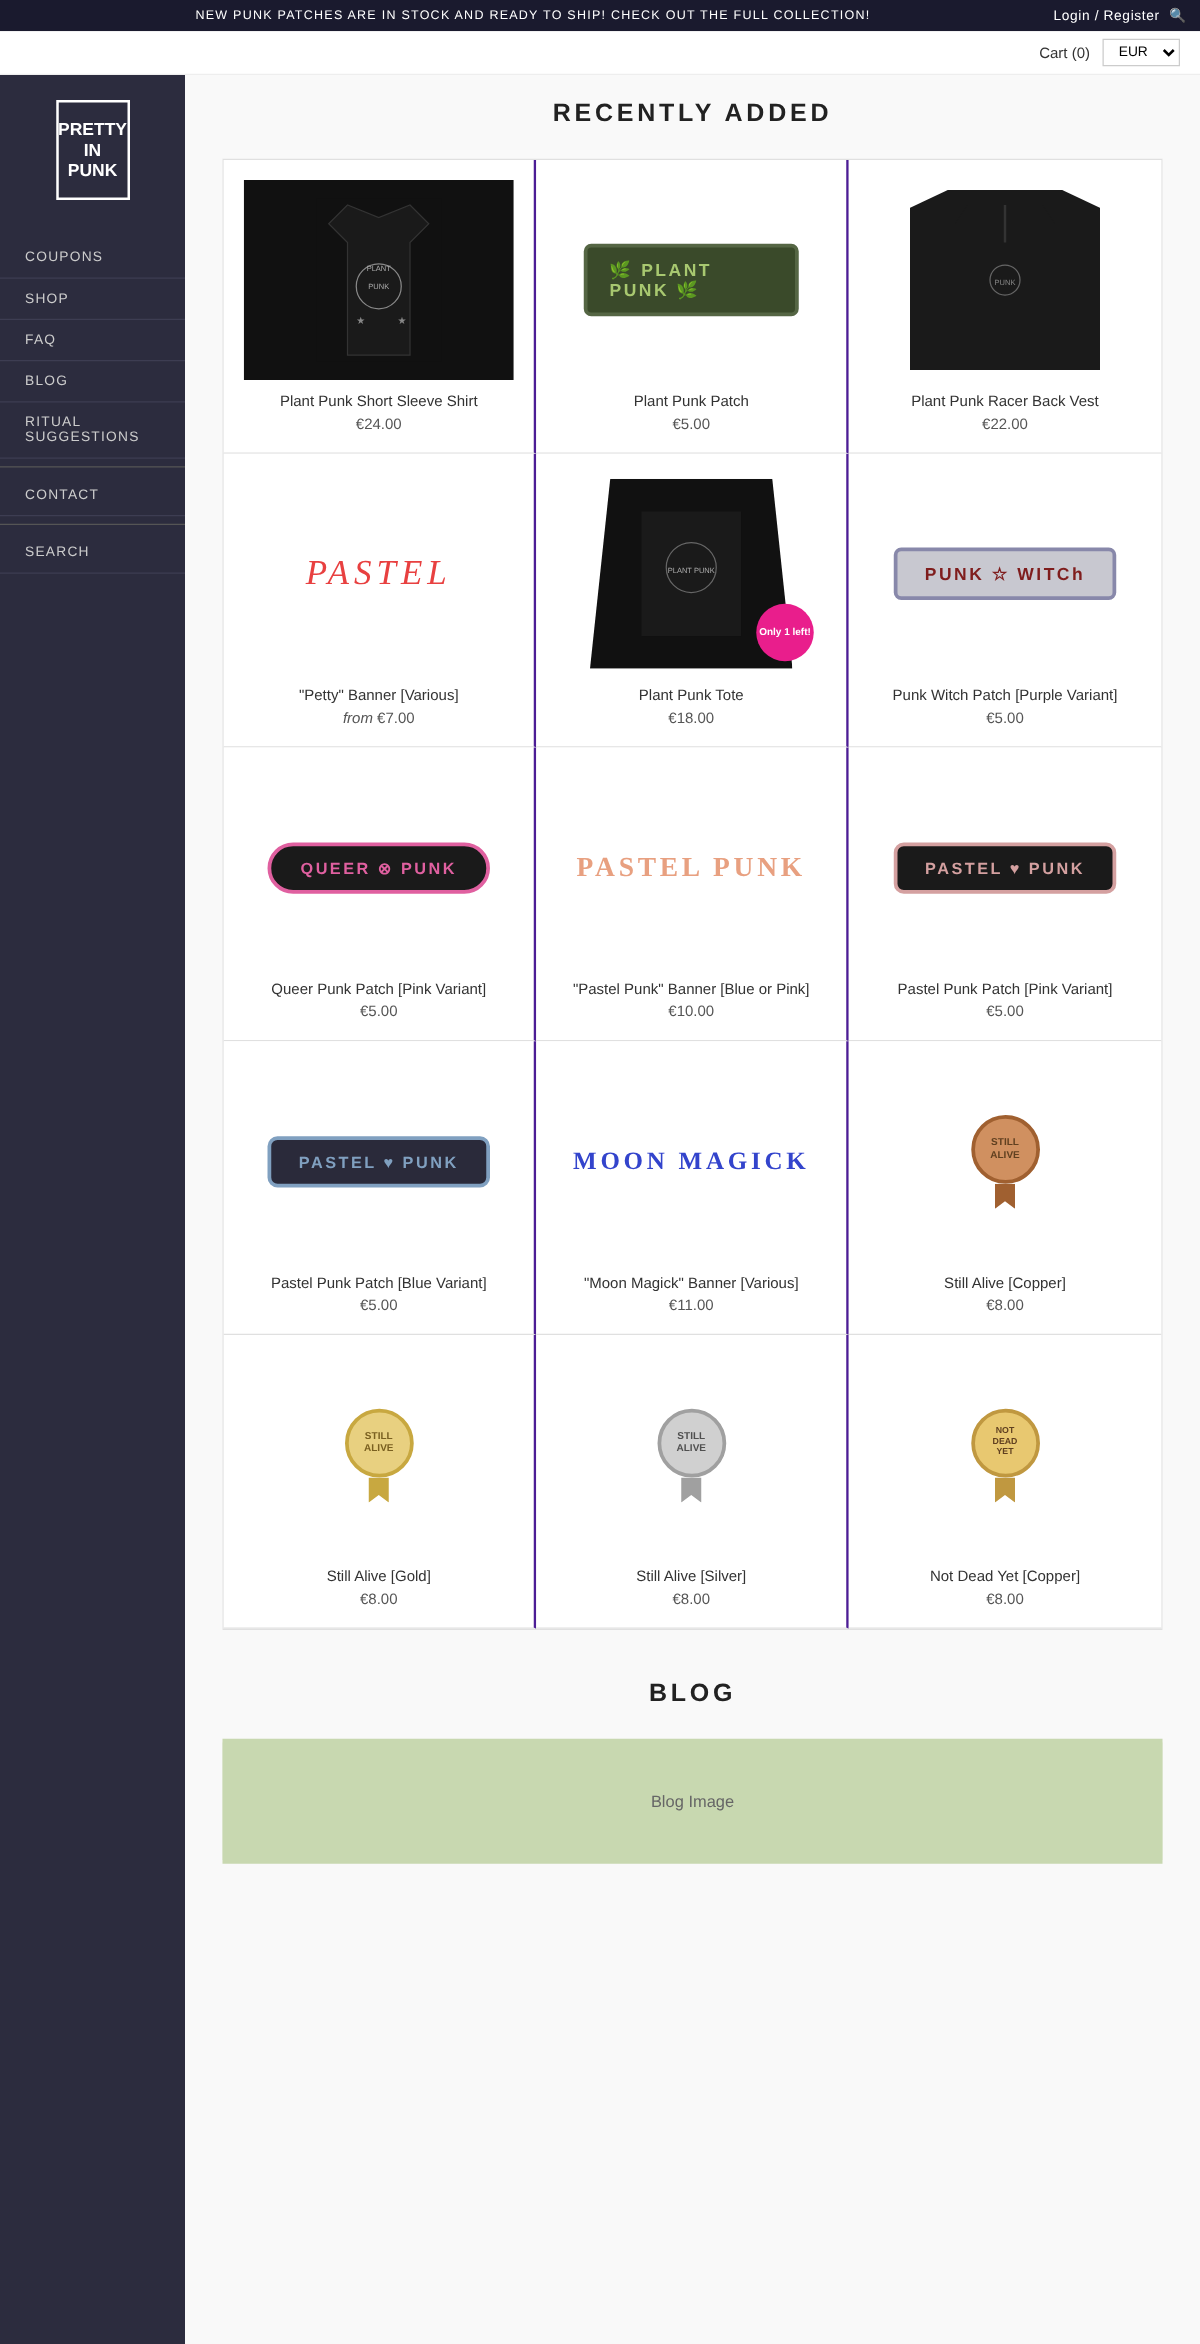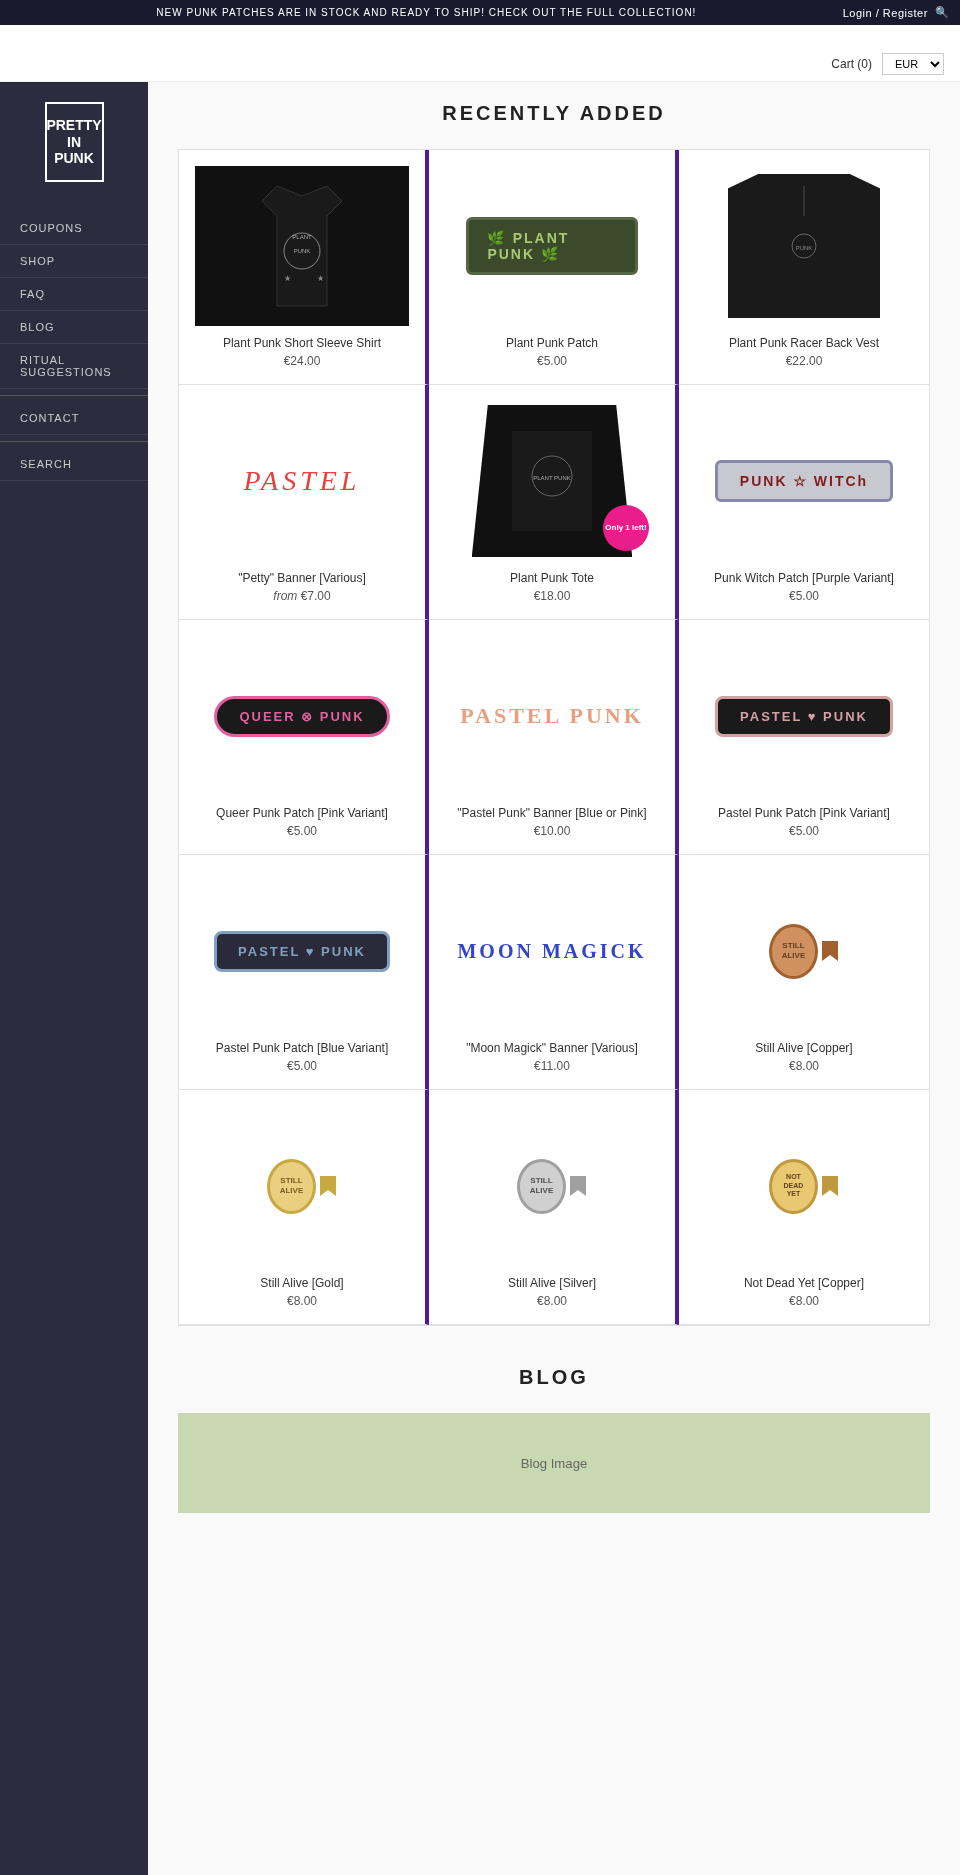--- a/index.html
+++ b/index.html
@@ -22,21 +22,20 @@
     .top-banner .search-icon-wrap { margin-left: 8px; cursor: pointer; }
 
     
     .header-row {
       background: #fff;
       display: flex;
       justify-content: flex-end;
       align-items: center;
       padding: 6px 16px;
       border-bottom: 1px solid #eee;
-      margin-top: 22px;
     }
     .cart-label { font-size: 12px; margin-right: 10px; color: #333; }
     .currency-select {
       border: 1px solid #ccc;
       padding: 3px 8px;
       font-size: 11px;
       background: #fff;
       cursor: pointer;
     }
 
@@ -98,21 +97,21 @@
     .product-grid {
       display: grid;
       grid-template-columns: repeat(3, 1fr);
       gap: 0;
       background: #fff;
       border: 1px solid #e0e0e0;
       margin-bottom: 40px;
     }
     .product-card {
       padding: 16px;
-      border-right: 4px solid #4c1d95;
+      border-right: 2px solid #4c1d95;
       border-bottom: 1px solid #e0e0e0;
       background: #fff;
       display: flex;
       flex-direction: column;
       align-items: center;
     }
     .product-card:nth-child(3n) { border-right: none; }
     .product-image-wrap {
       width: 100%;
       height: 160px;
@@ -279,21 +278,21 @@
       color: #3344cc;
       font-size: 20px;
       font-family: serif;
       font-weight: bold;
       letter-spacing: 3px;
     }
     .medal {
       width: 70px;
       height: 80px;
       display: flex;
-      flex-direction: row;
+      flex-direction: column;
       align-items: center;
       justify-content: center;
     }
     .medal-circle {
       width: 55px;
       height: 55px;
       border-radius: 50%;
       border: 3px solid;
       display: flex;
       align-items: center;

